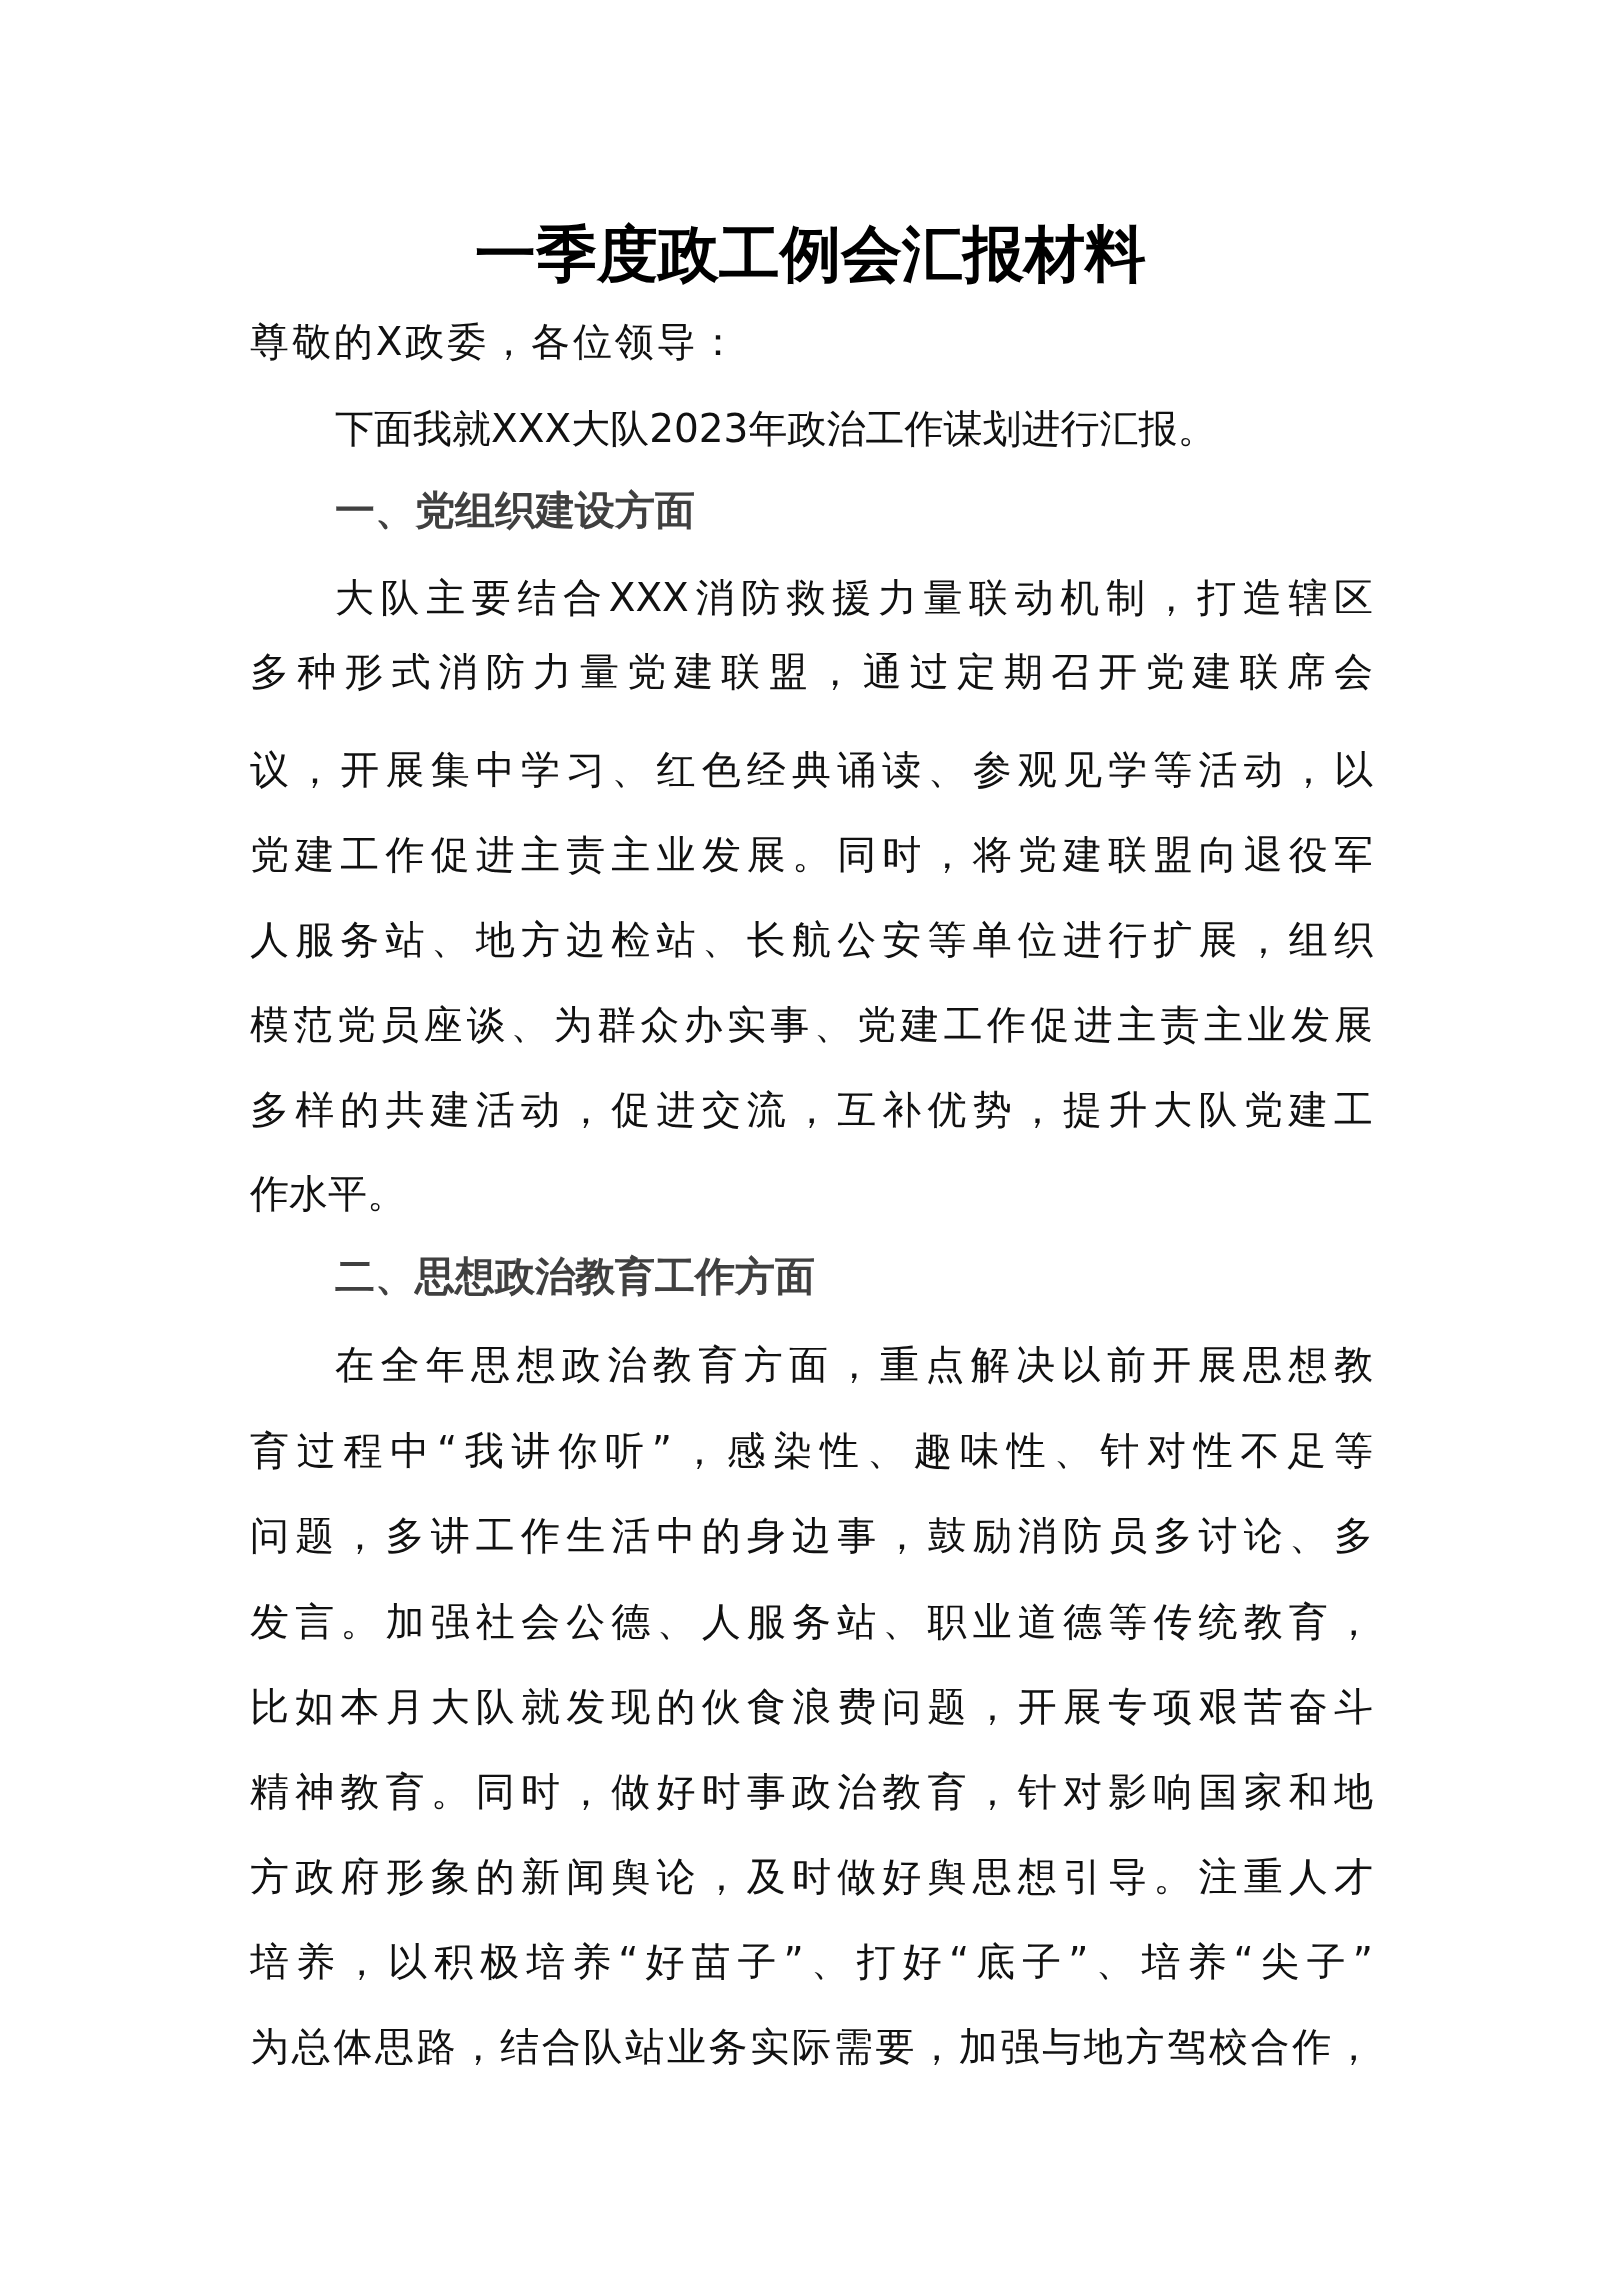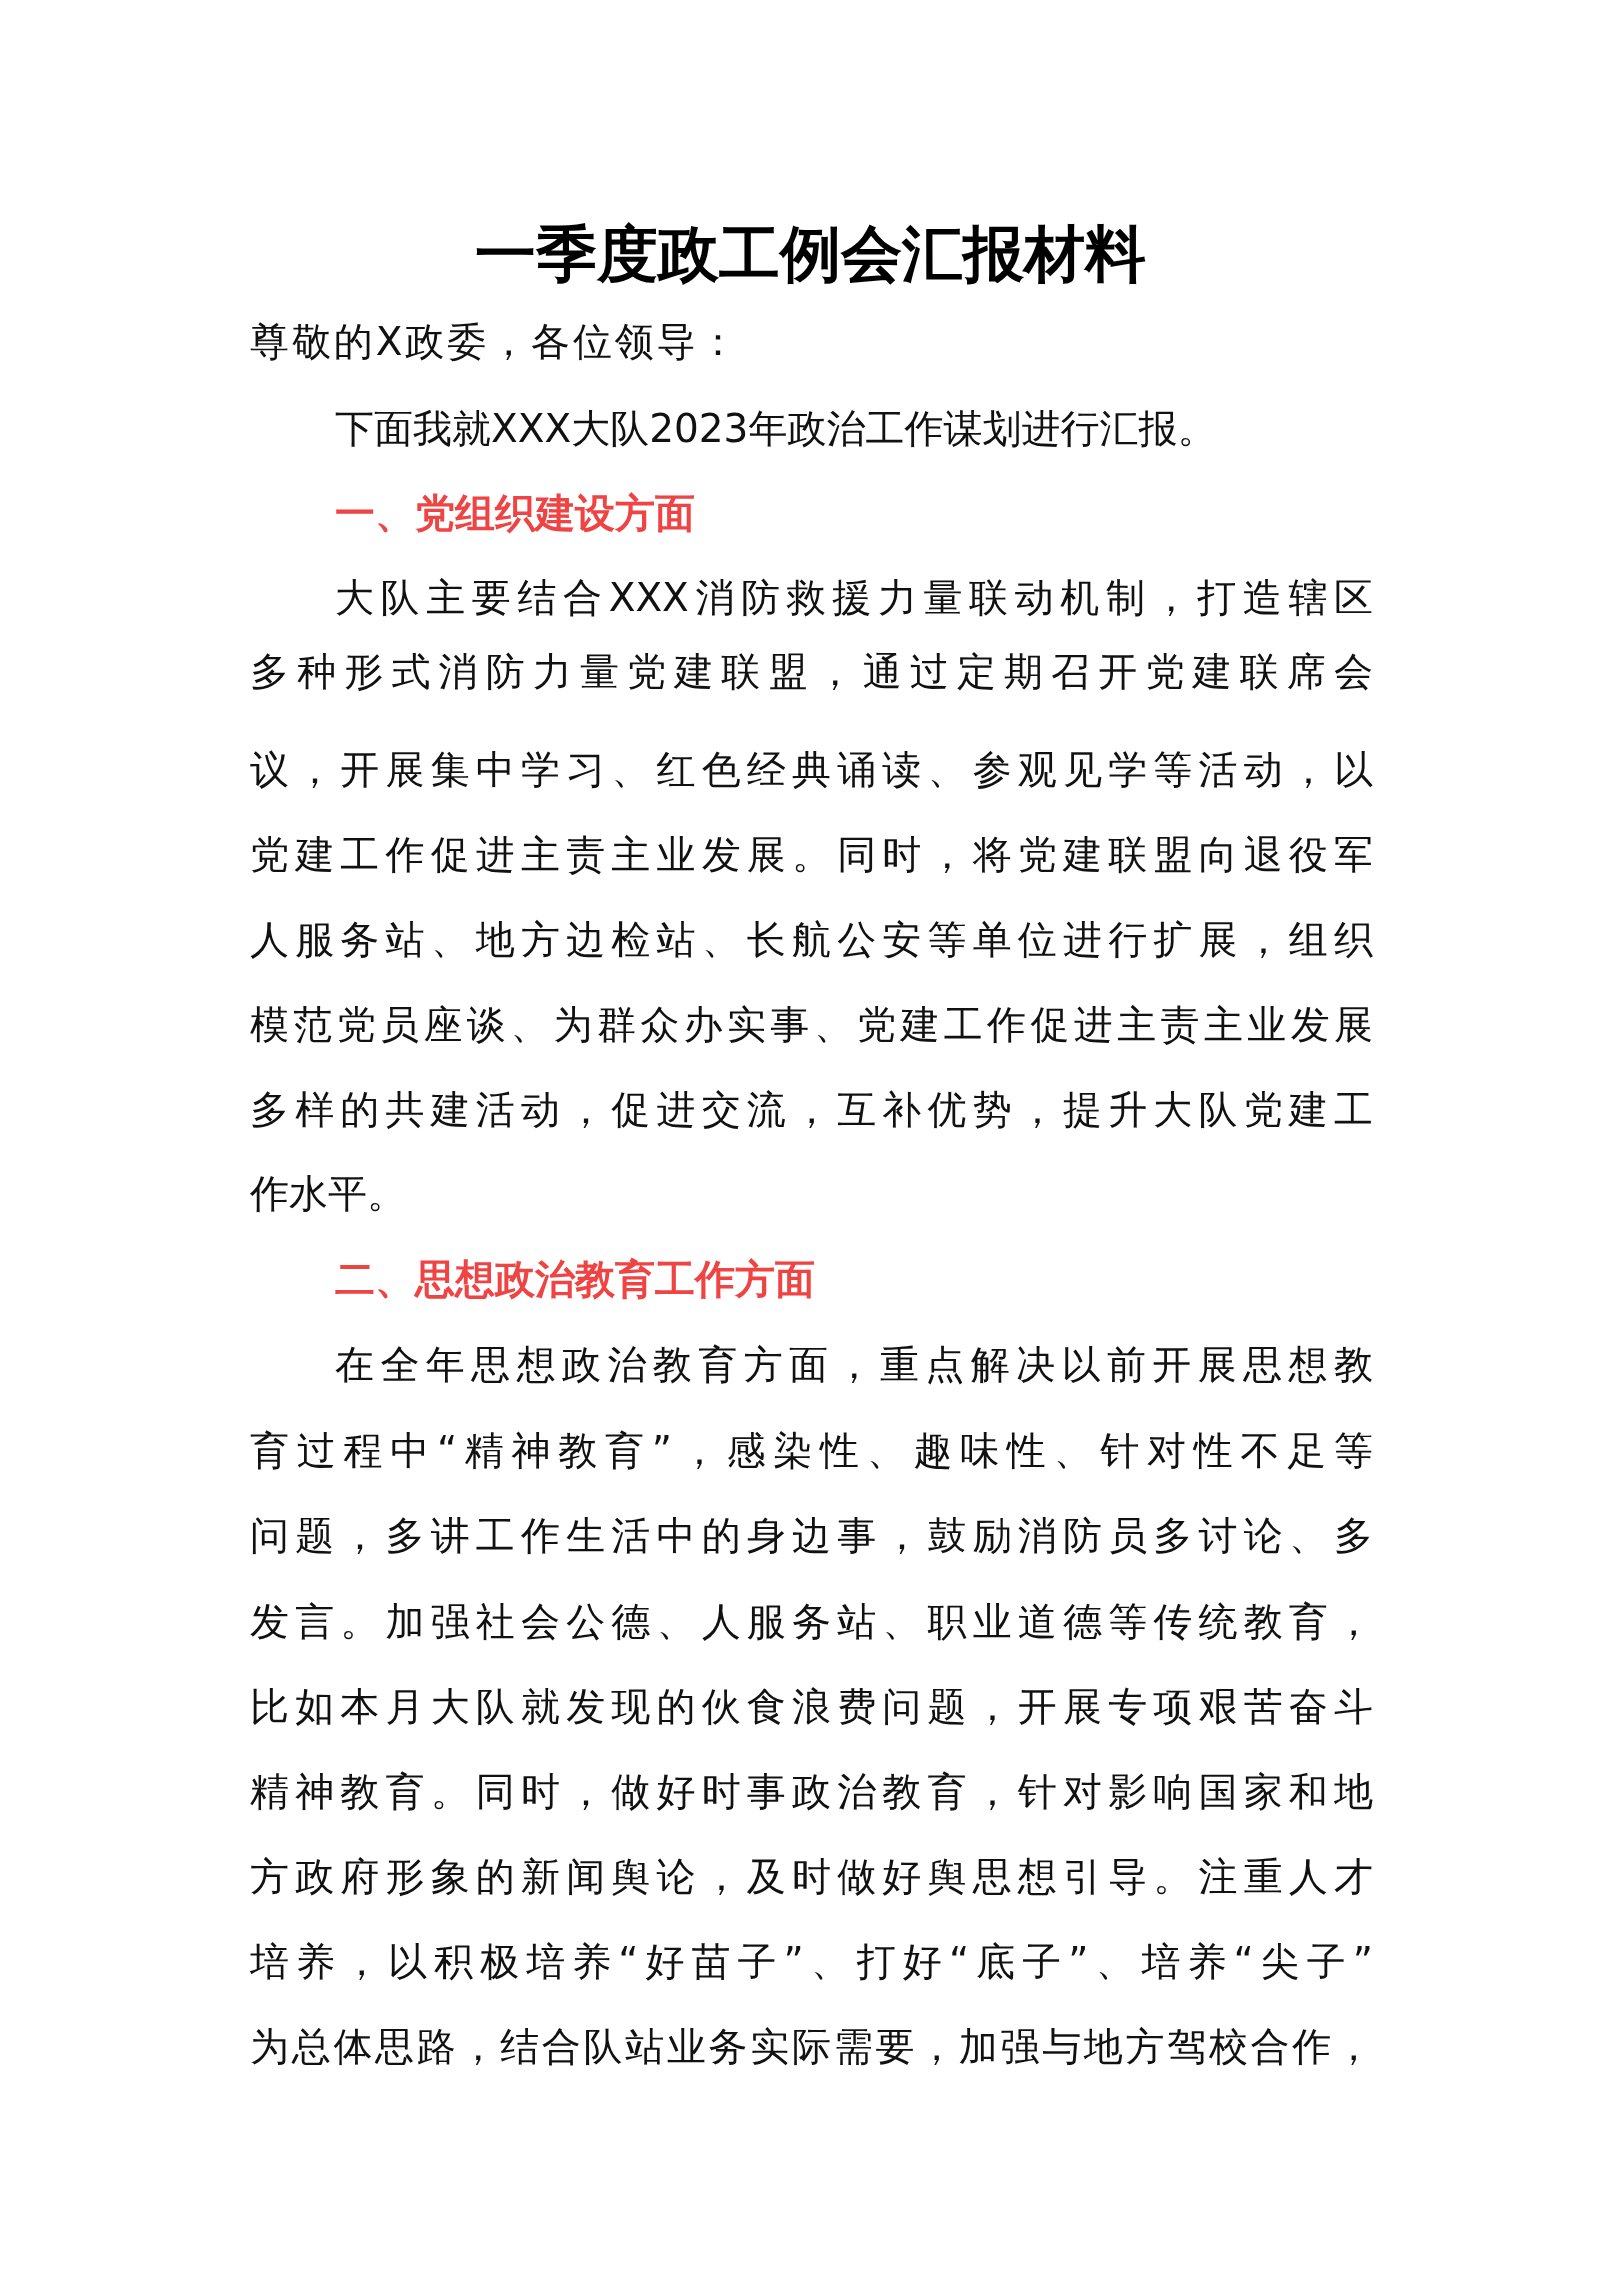--- a/index.html
+++ b/index.html
@@ -14,22 +14,22 @@
     position: absolute; left: 250px; width: 1123px; height: 59px;
     font-family: "DejaVu Sans", "Liberation Sans", sans-serif;
     font-size: 39px; line-height: 59px; color: #111;
     white-space: nowrap;
     text-align: justify; text-align-last: justify;
   }
   .line.last { text-align-last: left; }
   .line.indent { left: 335px; width: 1038px; }
   .heading {
     position: absolute; left: 335px; height: 59px;
-    font-family: Liberation Sans, sans-serif;
-    font-size: 40px; line-height: 59px; color: #ef4444; font-weight: bold;
+    font-family: Liberation Mono, monospace;
+    font-size: 40px; line-height: 59px; color: #404040; font-weight: bold;
     white-space: nowrap;
   }
   .greeting { letter-spacing: 2.9px; }
 </style>
 </head>
 <body>
 
 <div class="page">
 
   <div class="title">一季度政工例会汇报材料</div>
@@ -45,21 +45,21 @@
   <div class="line" style="top:740px;">议，开展集中学习、红色经典诵读、参观见学等活动，以</div>
   <div class="line" style="top:825px;">党建工作促进主责主业发展。同时，将党建联盟向退役军</div>
   <div class="line" style="top:910px;">人服务站、地方边检站、长航公安等单位进行扩展，组织</div>
   <div class="line" style="top:995px;">模范党员座谈、为群众办实事、党建工作促进主责主业发展</div>
   <div class="line" style="top:1080px;">多样的共建活动，促进交流，互补优势，提升大队党建工</div>
   <div class="line last" style="top:1164px;">作水平。</div>
 
   <div class="heading" style="top:1250px;">二、思想政治教育工作方面</div>
 
   <div class="line indent" style="top:1335px;">在全年思想政治教育方面，重点解决以前开展思想教</div>
-  <div class="line" style="top:1421px;">育过程中“精神教育”，感染性、趣味性、针对性不足等</div>
+  <div class="line" style="top:1421px;">育过程中“我讲你听”，感染性、趣味性、针对性不足等</div>
   <div class="line" style="top:1506px;">问题，多讲工作生活中的身边事，鼓励消防员多讨论、多</div>
   <div class="line" style="top:1592px;">发言。加强社会公德、人服务站、职业道德等传统教育，</div>
   <div class="line" style="top:1677px;">比如本月大队就发现的伙食浪费问题，开展专项艰苦奋斗</div>
   <div class="line" style="top:1762px;">精神教育。同时，做好时事政治教育，针对影响国家和地</div>
   <div class="line" style="top:1847px;">方政府形象的新闻舆论，及时做好舆思想引导。注重人才</div>
   <div class="line" style="top:1932px;">培养，以积极培养“好苗子”、打好“底子”、培养“尖子”</div>
   <div class="line" style="top:2017px;">为总体思路，结合队站业务实际需要，加强与地方驾校合作，</div>
 
 </div>
 

